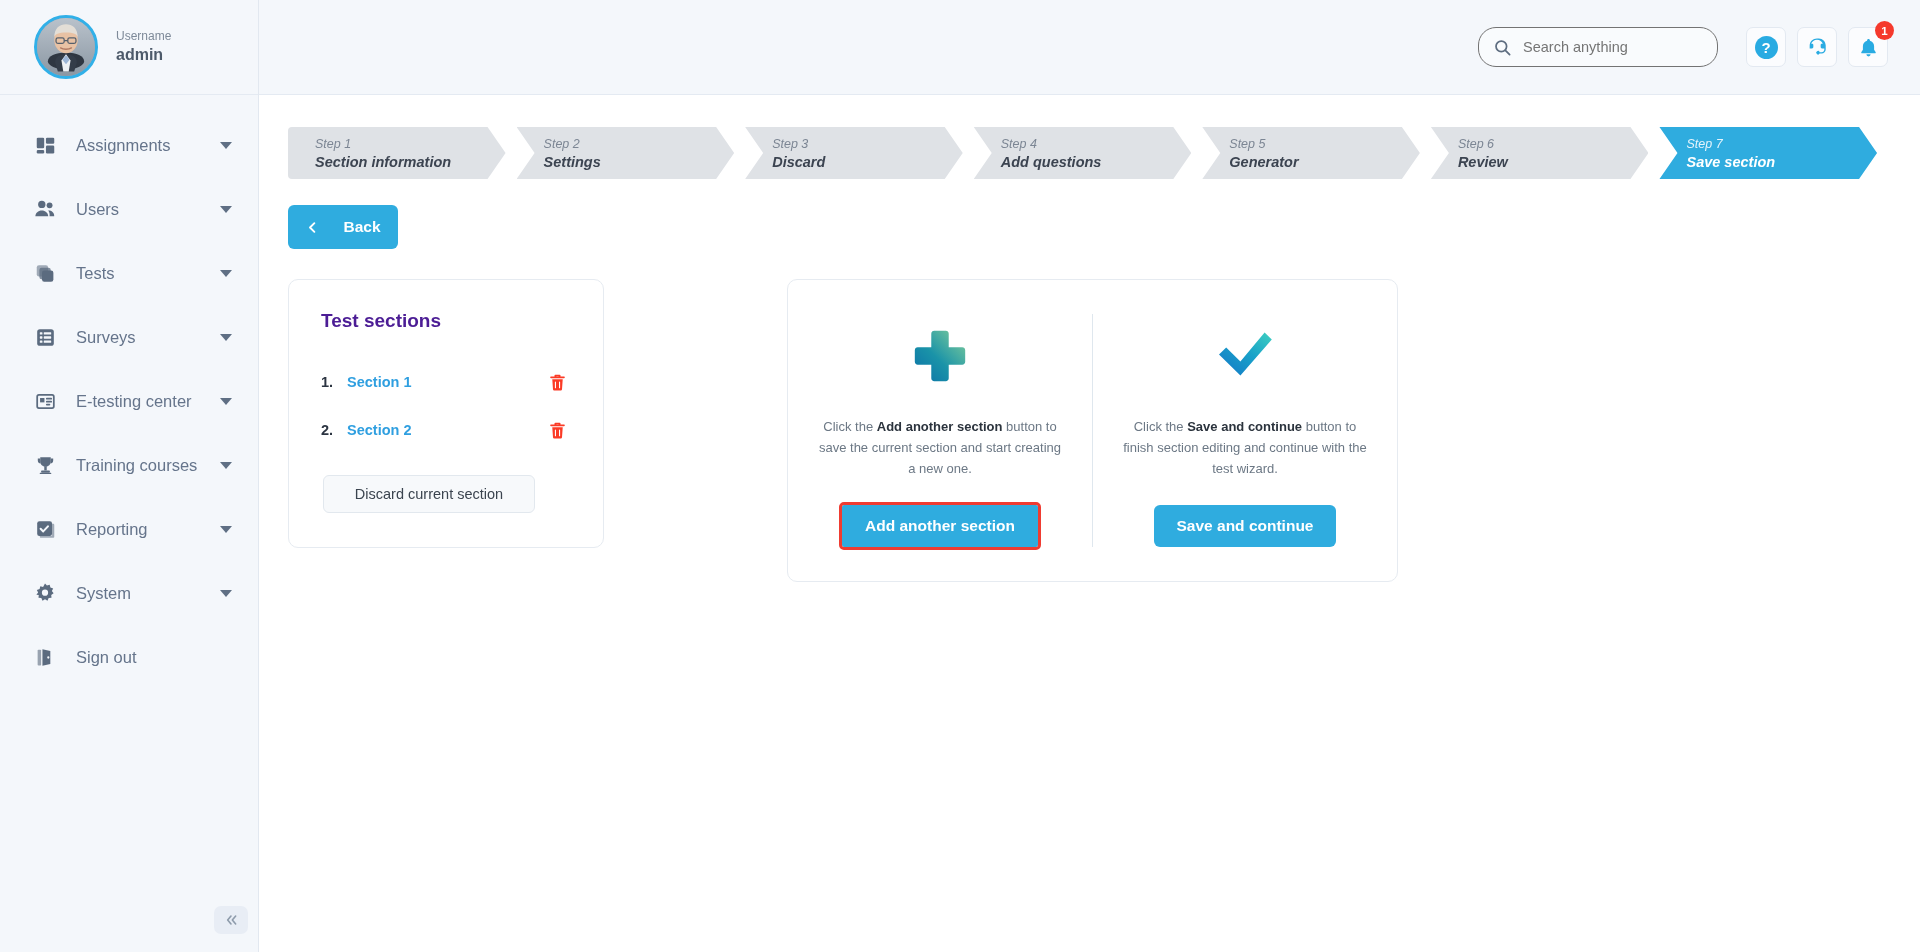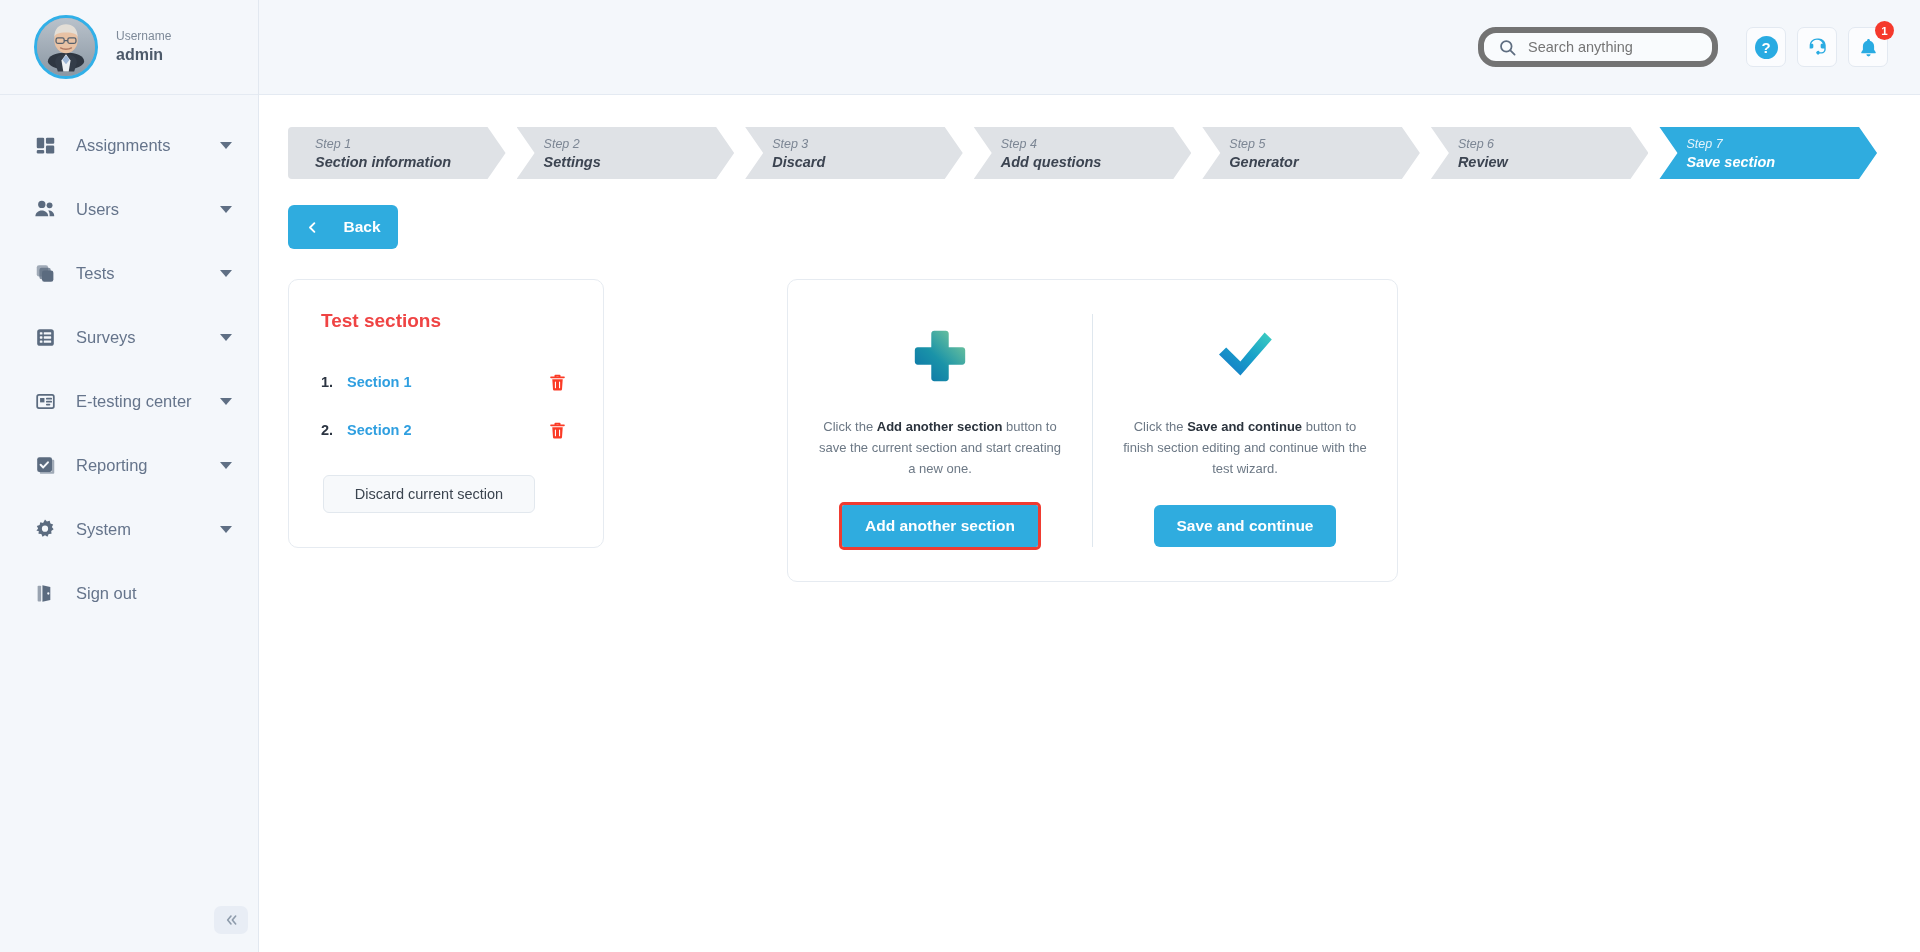--- a/index.html
+++ b/index.html
@@ -75,21 +75,21 @@
   .topbar {
     height: 95px;
     background: #f4f7fb;
     border-bottom: 1px solid #e4eaf2;
     display: flex; align-items: center; justify-content: flex-end;
     padding-right: 36px;
   }
   .search-box {
     width: 240px; height: 40px;
     background: #f9fbfd;
-    border: 6px solid #737373;
+    border: 1px solid #737373;
     border-radius: 18px;
     display: flex; align-items: center;
     padding: 0 14px;
     margin-right: 17px;
   }
   .search-box svg { flex: 0 0 auto; color: #5e6d80; }
   .search-input {
     border: none; outline: none; background: transparent;
     margin-left: 11px; font-size: 14.5px; color: #8d99a8;
     font-family: "Liberation Sans", sans-serif;
@@ -153,21 +153,21 @@
   }
 
   
   .cards { display: flex; margin-top: 30px; align-items: flex-start; gap: 183px; }
   .card {
     background: #ffffff;
     border: 1px solid #e6ebf1;
     border-radius: 10px;
   }
   .card-sections { width: 316px; padding: 30px 30px 34px 32px; }
-  .card-title { font-size: 19px; font-weight: bold; color: #ef4444; }
+  .card-title { font-size: 19px; font-weight: bold; color: #4c1d95; }
 
   .sec-list { list-style: none; margin-top: 26px; }
   .sec-row {
     display: flex; align-items: center;
     height: 48px;
   }
   .sec-num { font-size: 14.5px; color: #2c3542; font-weight: bold; width: 26px; }
   .sec-link {
     font-size: 14.5px; color: #2f9fe0; font-weight: bold;
     text-decoration: none; cursor: pointer; flex: 1 1 auto;
@@ -311,20 +311,33 @@
           <svg width="21" height="21" viewBox="0 0 24 24" fill="none" stroke="currentColor" stroke-width="2">
               <rect x="2.5" y="4.5" width="19" height="15" rx="2"></rect>
               <rect x="5.8" y="8" width="5" height="5" fill="currentColor" stroke="none"></rect>
               <path d="M13.5 8.8h5M13.5 12.2h5M13.5 15.5h3" stroke-linecap="round"></path>
             </svg>
         </span>
         <span class="nav-label">E-testing center</span>
         <span class="caret"></span>
       </div>
 
+      <div class="nav-item">
+        <span class="nav-icon">
+          <svg width="21" height="21" viewBox="0 0 24 24" fill="currentColor">
+              <path d="M6 2.5h12v5c0 3.4-2.7 6-6 6s-6-2.6-6-6z"></path>
+              <path d="M6 4H3.2v2.2c0 2 1.4 3.4 3.2 3.6zM18 4h2.8v2.2c0 2-1.4 3.4-3.2 3.6z"></path>
+              <rect x="10.6" y="13" width="2.8" height="4.6"></rect>
+              <rect x="7" y="17.6" width="10" height="2.6" rx=".8"></rect>
+              <rect x="5.4" y="20.2" width="13.2" height="1.6" rx=".6"></rect>
+            </svg>
+        </span>
+        <span class="nav-label">Training courses</span>
+        <span class="caret"></span>
+      </div>
 
       <div class="nav-item">
         <span class="nav-icon">
           <svg width="21" height="21" viewBox="0 0 24 24" fill="currentColor">
               <rect x="2.5" y="2.5" width="17" height="17" rx="2.6"></rect>
               <path d="M6.4 11.2l3 3 5.4-5.8" stroke="#f4f7fb" stroke-width="2.3" fill="none" stroke-linecap="round" stroke-linejoin="round"></path>
               <path d="M19.5 5.5h1.3c.6 0 1.2.5 1.2 1.2v13.6c0 .7-.6 1.2-1.2 1.2H6.6c-.7 0-1.1-.5-1.1-1.1v-.9h14z" opacity=".55"></path>
             </svg>
         </span>
         <span class="nav-label">Reporting</span>

